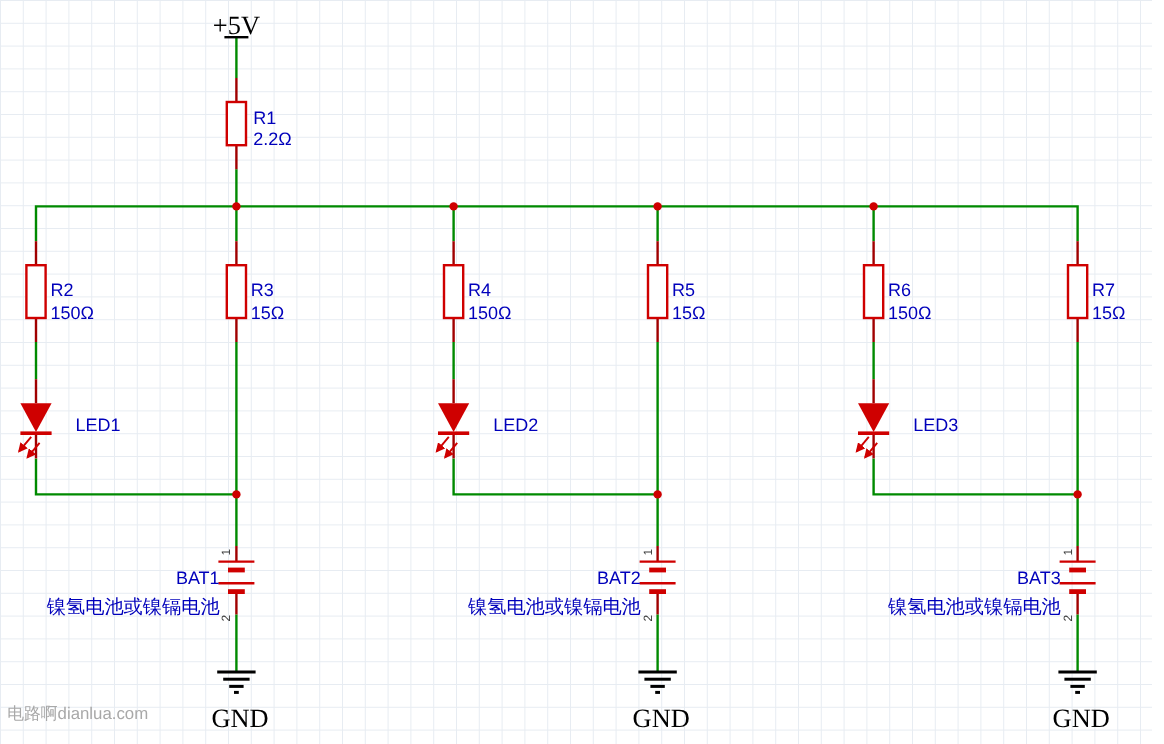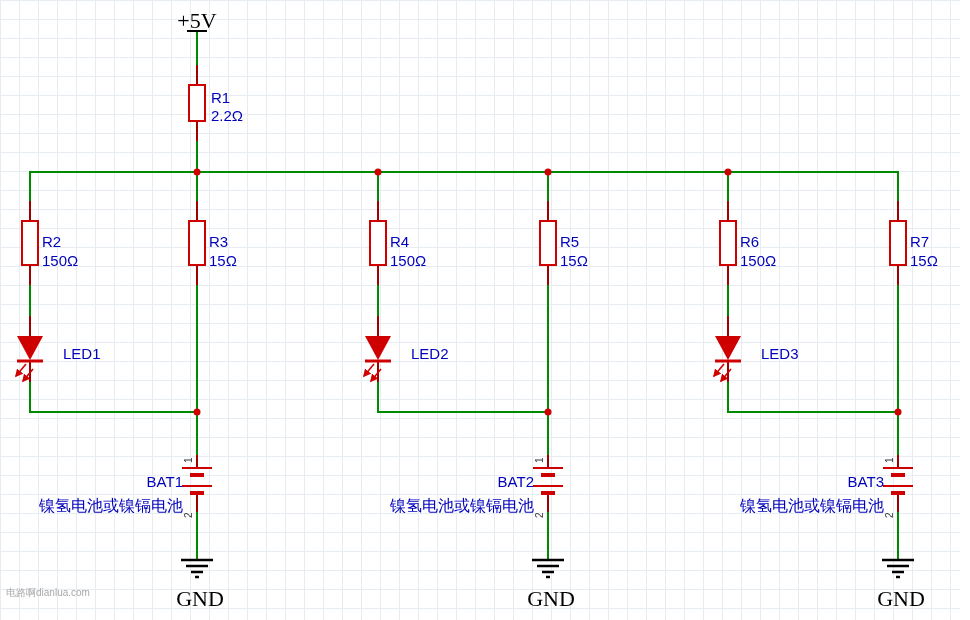--- a/index.html
+++ b/index.html
@@ -27,21 +27,21 @@
   .gnd{stroke:var(--ground,#000000);stroke-width:2.5;}
   .flag-bar{stroke:var(--net,#000000);stroke-width:2;}
   .net{font-family:"Liberation Serif",serif;font-size:22px;fill:var(--net,#000000);}
   .ref{font-family:"Liberation Sans",sans-serif;font-size:15px;fill:var(--label,#0000bb);}
   .desc{font-family:"Liberation Sans",sans-serif;font-size:16px;fill:var(--label,#0000bb);}
   .pin-num{font-family:"Liberation Sans",sans-serif;font-size:10px;fill:#3a3a3a;}
   .mid{text-anchor:middle;}
   .end{text-anchor:end;}
   #watermark{
     position:absolute;left:6px;top:586px;
-    font-family:"Liberation Sans",sans-serif;font-size:10px;
+    font-family:"Liberation Sans",sans-serif;font-size:14px;
     color:var(--watermark,#a8a8a8);
   }
 </style>
 </head>
 <body>
 
 <div id="canvas">
   <svg width="970" height="620" viewBox="0 0 970 620">
     <defs>
       <marker id="ah" viewBox="0 0 10 10" refX="8" refY="5" markerWidth="5" markerHeight="5" orient="auto">

